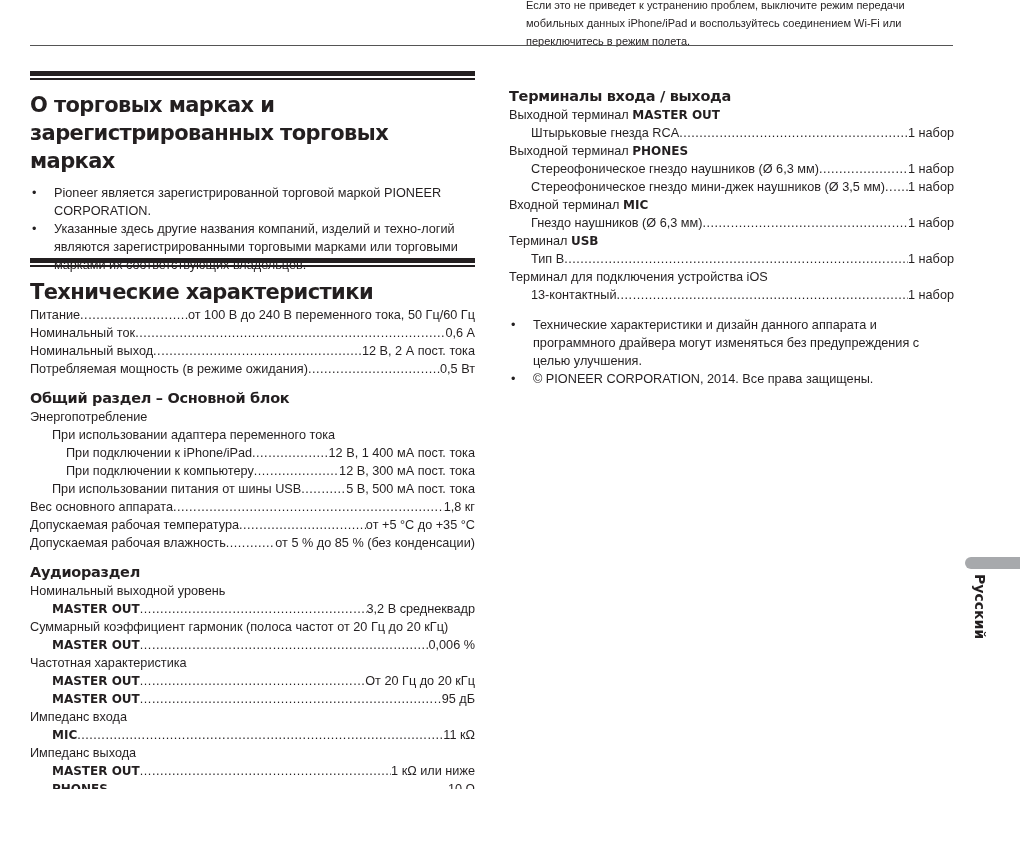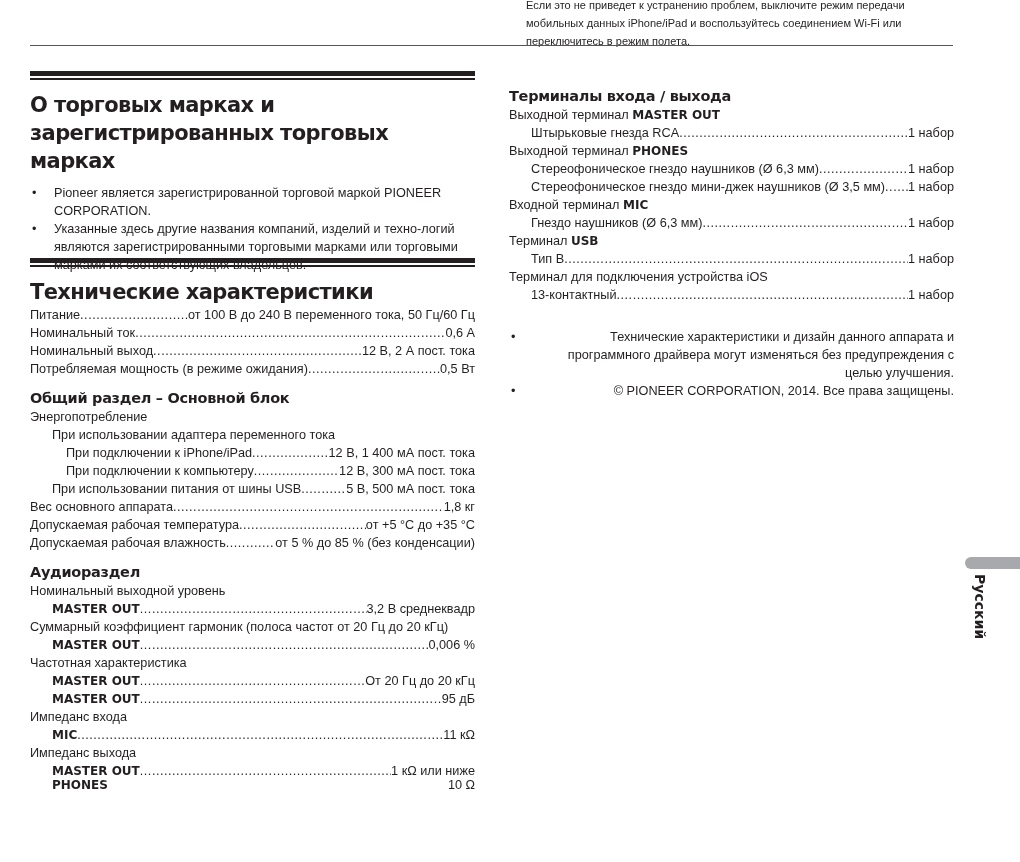--- a/index.html
+++ b/index.html
@@ -14,21 +14,21 @@
   .h2 { font-family:"DejaVu Sans", sans-serif; font-weight:bold; font-size:14.5px; letter-spacing:-0.3px; line-height:20px; }
   .bullets { font-size:12.7px; line-height:18px; margin:0; padding:0; list-style:none; }
   .bullets li { position:relative; padding-left:24px; }
   .bullets li::before { content:"•"; position:absolute; left:2px; }
   .row { display:flex; font-size:12.7px; line-height:18px; white-space:nowrap; }
   .row .lbl { flex:0 0 auto; }
   .row .dots { flex:1 1 auto; overflow:hidden; }
   .row .dots::after { content:"......................................................................................................................................................................"; letter-spacing:0.5px; }
   .row .val { flex:0 0 auto; }
   .plain { font-size:12.7px; line-height:18px; white-space:nowrap; }
-  .ind1 { padding-left:22px;align-items:center; }
+  .ind1 { padding-left:22px; }
   .ind2 { padding-left:36px; }
   .bold { font-family:"DejaVu Sans", sans-serif; font-weight:bold; font-size:12px; }
   .col { width:445px; }
   .side-tab { left:965px; top:557px; width:60px; height:12px; background:#a7a9ac; border-radius:6px 0 0 6px; }
   .side-label { left:972px; top:574px; font-family:"DejaVu Sans", sans-serif; font-weight:bold; font-size:14px;
                 writing-mode:vertical-rl; color:#231f20; }
 </style>
 </head>
 <body>
 
@@ -187,20 +187,20 @@
         <span class="dots"></span>
         <span class="val">1 набор</span>
       </div>
       <div class="plain"><span>Терминал для подключения устройства iOS</span></div>
       <div class="row ind1">
         <span class="lbl">13-контактный</span>
         <span class="dots"></span>
         <span class="val">1 набор</span>
       </div>
     </div>
-  <ul class="bullets" style="margin-top:24px;text-align:right;" id="notes">
+  <ul class="bullets" style="margin-top:12px;" id="notes">
       <li>Технические характеристики и дизайн данного аппарата и программного драйвера могут изменяться без предупреждения с целью улучшения.</li>
       <li>© PIONEER CORPORATION,  2014. Все права защищены.</li>
     </ul>
 </div>
 
 <div class="abs side-tab"></div>
 <div class="abs side-label">Русский</div>
 
 </body></html>

